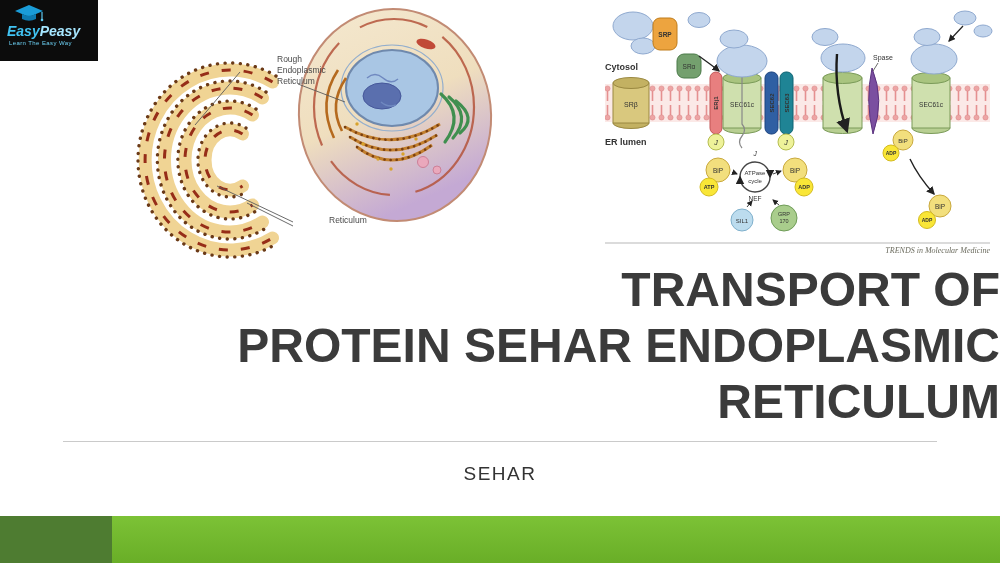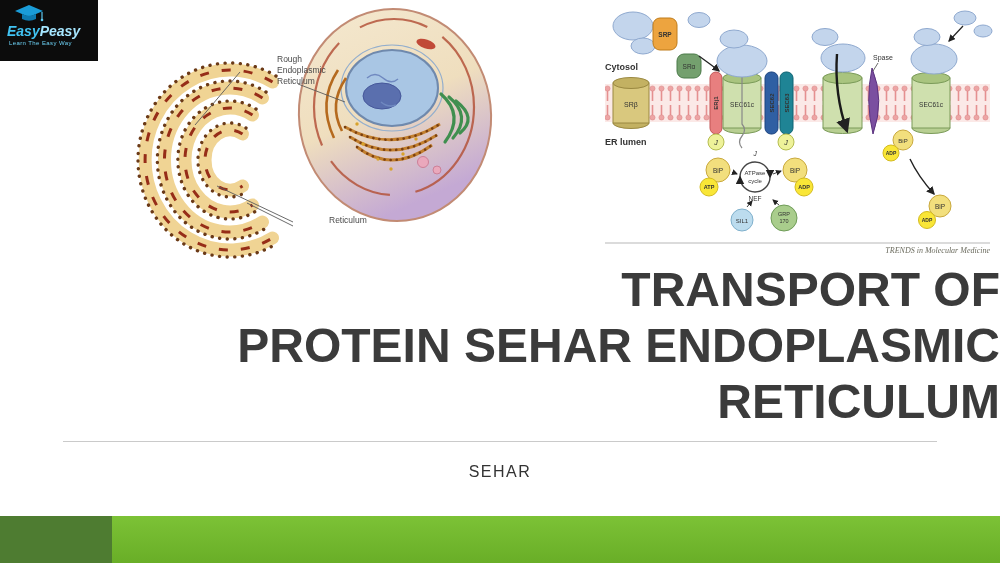--- a/index.html
+++ b/index.html
@@ -22,21 +22,21 @@
   .ribosomes-label{left:200px;top:213px;}
 
   
   .transport-figure{position:absolute;left:585px;top:4px;width:410px;height:252px;text-align:center;}
 
   
   .title-block{position:absolute;top:262px;left:0;width:100%;text-align:right;
                font-weight:bold;font-size:48px;line-height:56px;color:#3b3b3b;}
   .divider{position:absolute;top:441px;left:63px;right:63px;border-top:1px solid #cacaca;height:0;}
   .subtitle{position:absolute;top:463px;left:0;width:100%;text-align:center;
-            font-size:16px;letter-spacing:1.5px;color:#333333;}
+            font-size:19px;letter-spacing:1.5px;color:#333333;}
 
   
   .footer{position:absolute;left:0;bottom:0;width:100%;height:47px;display:flex;}
   .footer-dark{width:112px;background:#4e7c31;}
   .footer-light{flex:1;background:linear-gradient(180deg,#7cc236,#69ae27);}
 
   
   .t{font-family:"Liberation Sans",sans-serif;fill:#333;}
   .cap{font-family:"Liberation Serif",serif;font-style:italic;fill:#6b6b5e;}
 </style>

